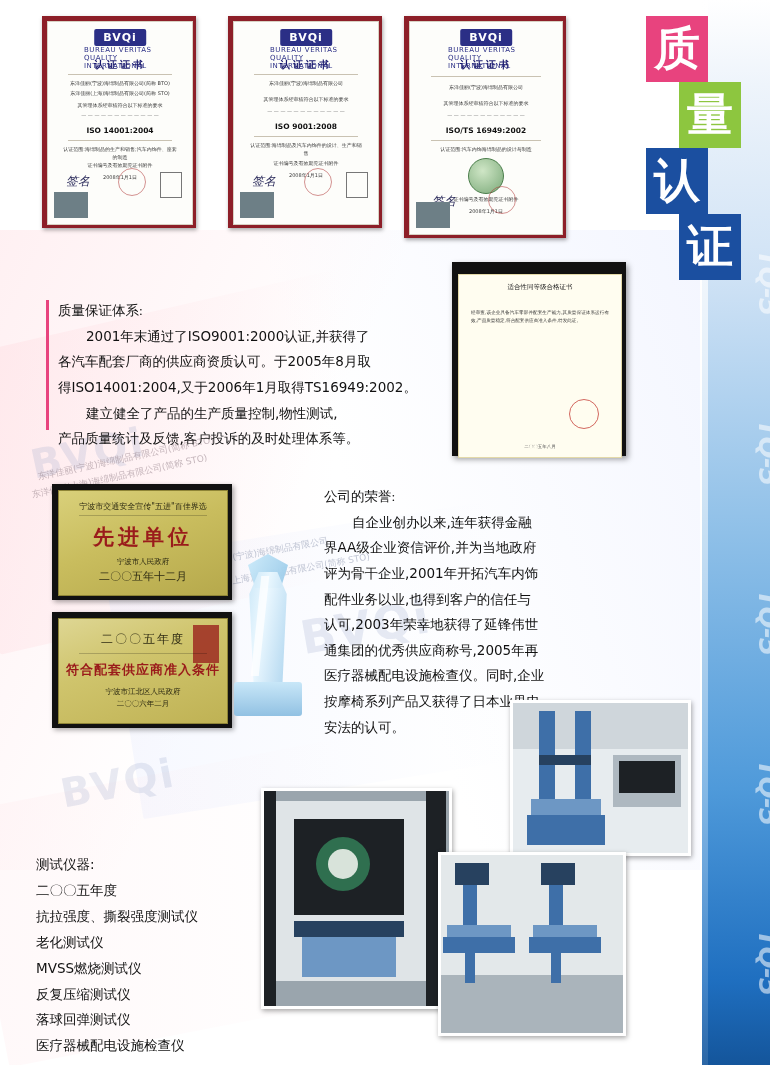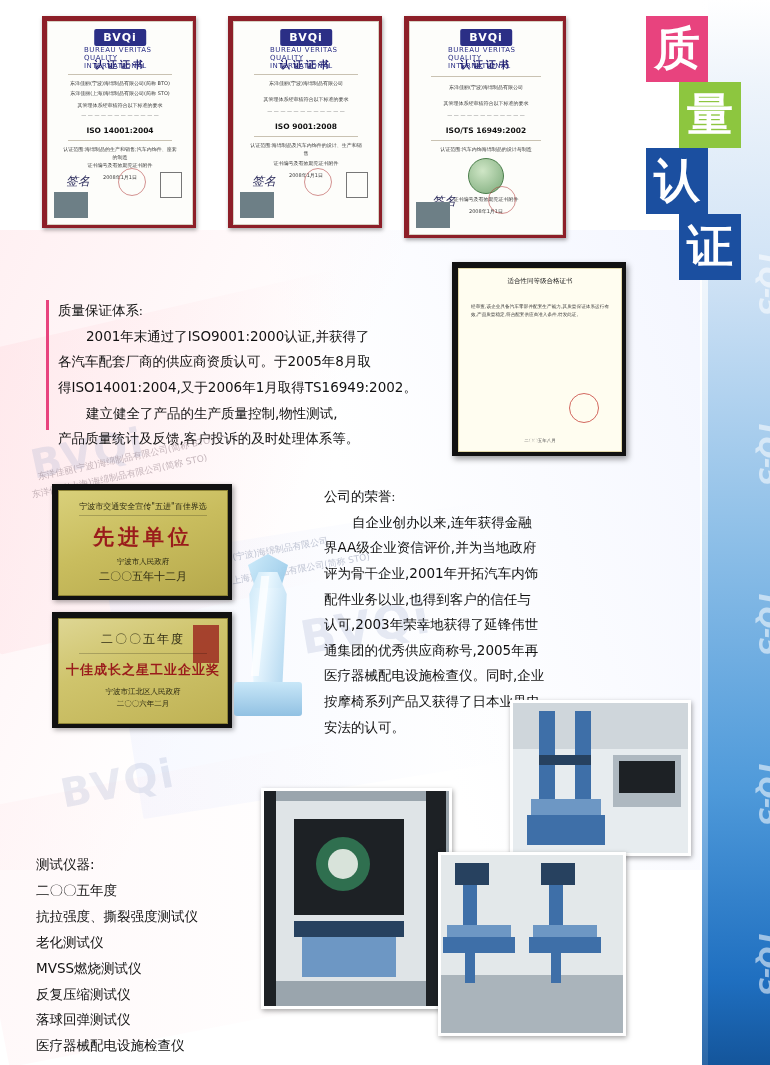--- a/index.html
+++ b/index.html
@@ -51,21 +51,21 @@
   .cert .txt{position:absolute;left:10%;right:10%;text-align:center;color:#3a3a3a;font-size:5px;line-height:1.55;}
   .cert .std{position:absolute;left:0;right:0;text-align:center;color:#111;font-size:7.5px;font-weight:bold;}
   .cert .stamp{position:absolute;width:26px;height:26px;border:1px solid #b03a3a;border-radius:50%;opacity:.55;}
   .cert .sig{position:absolute;font-family:"DejaVu Serif","Liberation Serif",serif;font-style:italic;color:#2a2a5a;font-size:12px;margin-top:12px;}
   .cert .logo-sq{position:absolute;right:10px;bottom:26px;width:20px;height:24px;border:1px solid #777;}
   .cert .photo-blk{position:absolute;left:6px;bottom:6px;width:34px;height:26px;background:#6d7f86;}
 
   
   .cert-black{position:absolute;left:452px;top:262px;width:162px;height:182px;background:#111;padding:6px;
      box-shadow:2px 3px 6px rgba(0,0,0,.4);}
-  .cert-black .inner{background:#fffdf0;width:100%;height:100%;position:relative;border:1px solid #e3d9a8;overflow:hidden;}
+  .cert-black .inner{background:#fffdf0;width:100%;height:100%;position:relative;border:1px solid #e3d9a8;overflow:hidden;margin-top:6px;}
   .cert-black .hdr{position:absolute;left:0;right:0;top:8px;text-align:center;font-size:6.5px;color:#222;line-height:1.5;}
   .cert-black .body{position:absolute;left:12px;right:12px;top:34px;font-size:4.6px;color:#333;line-height:1.7;text-align:justify;}
   .cert-black .redstamp{position:absolute;right:22px;bottom:28px;width:28px;height:28px;border:1.5px solid #c3362f;border-radius:50%;opacity:.75;}
   .cert-black .foot{position:absolute;left:0;right:0;bottom:8px;text-align:center;font-size:4.5px;color:#555;}
 
   
   .plaque{position:absolute;background:#111;padding:6px;box-shadow:2px 2px 5px rgba(0,0,0,.35);}
   .plaque .face{width:100%;height:100%;position:relative;
      background:linear-gradient(160deg,#d9d07a,#c9bd5e 45%,#b6a94c);border:1px solid #8e8436;}
   .plaque .line{position:absolute;left:0;right:0;text-align:center;color:#2d2a12;}
@@ -229,21 +229,21 @@
       <div class="line" style="top:66px;font-size:7.5px;">宁波市人民政府</div>
       <div class="line" style="top:78px;font-size:11px;">二〇〇五年十二月</div>
     </div>
   </div>
 
   <div class="plaque plaque2" style="left:52px;top:612px;width:168px;height:104px;">
     <div class="face">
       <div class="red-rect"></div>
       <div class="line" style="top:12px;font-size:12px;letter-spacing:2px;">二〇〇五年度</div>
       <div class="sep" style="top:34px;"></div>
-      <div class="line big" style="top:42px;font-size:13px;letter-spacing:1px;">十佳成长之星工业企业奖</div>
+      <div class="line big" style="top:42px;font-size:13px;letter-spacing:1px;">符合配套供应商准入条件</div>
       <div class="line" style="top:68px;font-size:7.5px;">宁波市江北区人民政府</div>
       <div class="line" style="top:80px;font-size:7.5px;">二〇〇六年二月</div>
     </div>
   </div>
 
   <div class="trophy">
     <div class="tr-top"></div>
     <div class="tr-body"></div>
     <div class="tr-shine"></div>
     <div class="tr-base"></div>

